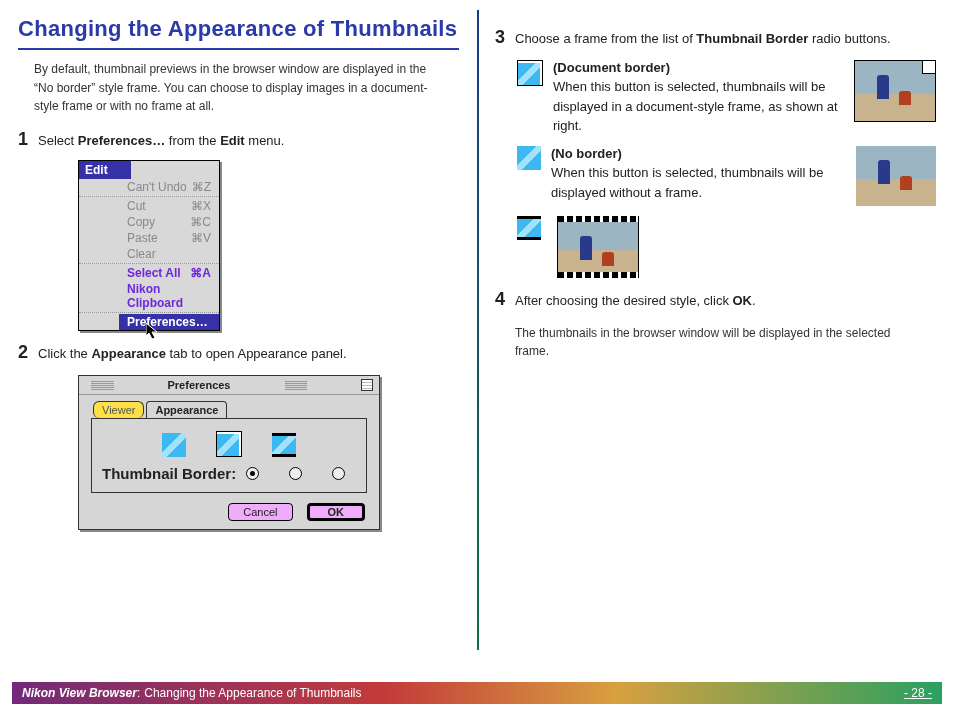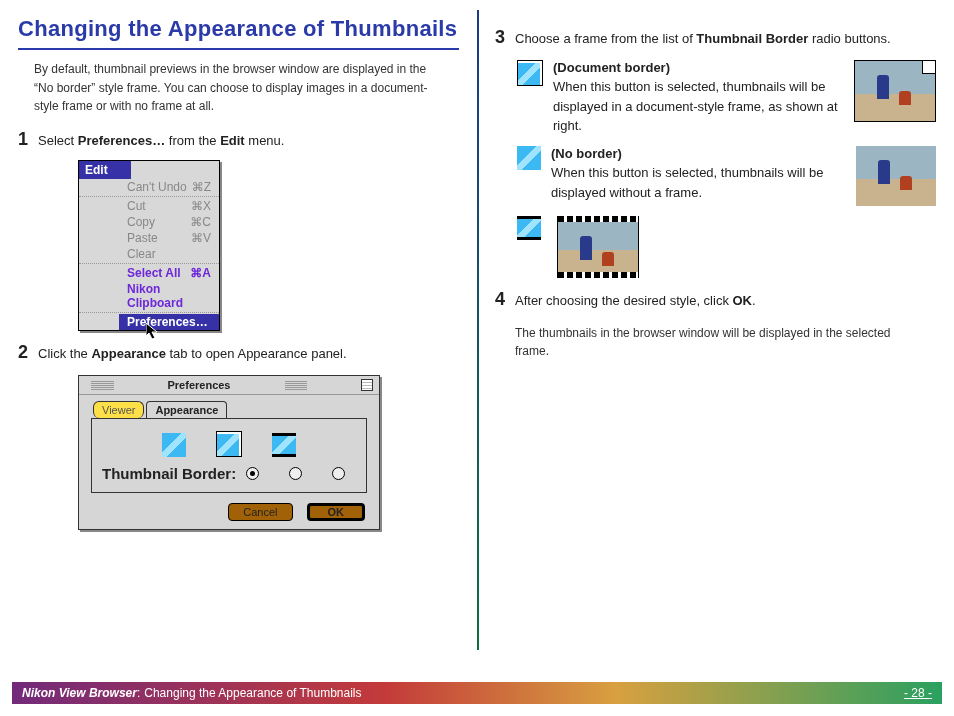--- a/index.html
+++ b/index.html
@@ -48,21 +48,21 @@
     border-radius:4px 4px 0 0; font-weight:bold; background:#d6d6d6; }
   .prefs .tab.inactive { background:#fde047; color:#555; font-weight:normal;border-radius:6px; }
   .prefs .panel { border:1px solid #333; margin:0 12px; padding:12px 10px 10px 10px; background:#d6d6d6; }
   .prefs .thumb-row { display:flex; justify-content:center; align-items:flex-end; gap:30px; margin-bottom:8px; }
   .prefs .thumb-label-row { display:flex; align-items:center; font-weight:bold; font-size:15px; }
   .prefs .thumb-label-row .radios { display:flex; gap:30px; margin-left:10px; }
   .radio { width:11px; height:11px; border:1px solid #000; border-radius:50%; display:inline-flex;
     align-items:center; justify-content:center; background:#eee; }
   .radio .dot { width:5px; height:5px; background:#000; border-radius:50%; }
   .prefs .btnrow { display:flex; justify-content:flex-end; gap:14px; margin:10px 14px 0 0; }
-  .mac-btn { border:1px solid #000; background:#a16207; padding:2px 14px; border-radius:4px; font-size:11px; }
+  .mac-btn { border:1px solid #000; background:#f0abfc; padding:2px 14px; border-radius:4px; font-size:11px; }
   .mac-btn.default { border:3px solid #000; padding:0 18px; font-weight:bold; }
 
   
   .sw { width:24px; height:24px; background:linear-gradient(135deg,#3cb8f2 40%,#9fe3ff 40%,#9fe3ff 60%,#3cb8f2 60%);
     position:relative; }
   .sw.doc { border:1px solid #000; box-shadow:inset -4px 4px 0 -2px #fff; }
   .sw.film { border-top:3px solid #000; border-bottom:3px solid #000; height:18px;
     background-clip:padding-box; }
 
   

